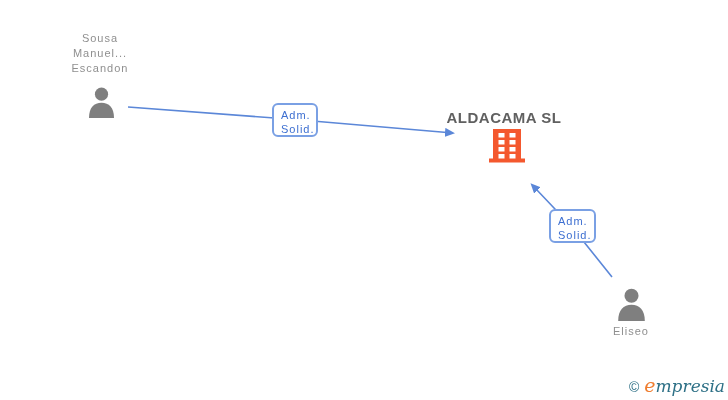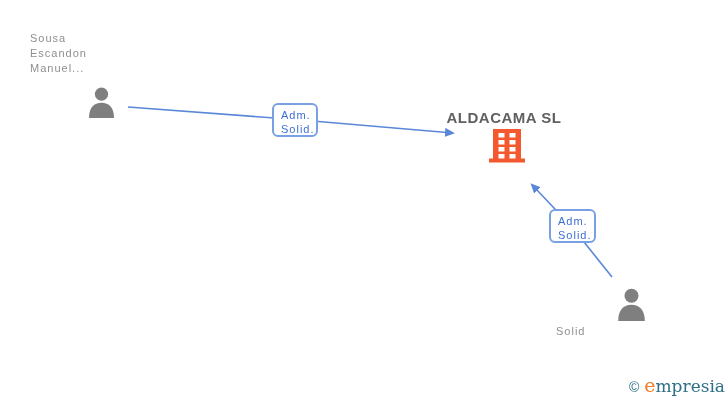--- a/index.html
+++ b/index.html
@@ -12,21 +12,21 @@
   }
   #edges{position:absolute;left:0;top:0;width:728px;height:400px;}
 
   .node{position:absolute;cursor:pointer;}
   .node-label{
     position:absolute;
     color:#8f8f8f;
     font-size:11px;
     letter-spacing:1px;
     line-height:15px;
-    text-align:left;
+    text-align:center;
   }
   .company-label{
     position:absolute;
     color:#606060;
     font-weight:bold;
     font-size:15px;
     letter-spacing:0.5px;
     text-align:center;
   }
   .edge-label{
@@ -41,43 +41,43 @@
     padding:3px 2px 3px 7px;
     box-sizing:border-box;
   }
   .watermark{
     position:absolute;
     right:3px;bottom:4px;
     display:flex;align-items:baseline;
     font-size:13px;
   }
   .wm-copy{color:#2d7086;margin-right:5px;font-size:14px;}
-  .wm-brand{font-family:"DejaVu Serif", serif;font-size:17px;}
+  .wm-brand{font-family:"DejaVu Serif", serif;font-style:italic;font-size:17px;}
   .wm-e{color:#ef7d2f;font-size:19px;}
   .wm-rest{color:#2d7086;}
 </style>
 </head>
 <body>
 
 <div id="stage">
 
   <svg id="edges" viewBox="0 0 728 400">
     <defs>
       <marker id="arrow" markerWidth="11" markerHeight="9" refX="2" refY="4.5" orient="auto" markerUnits="userSpaceOnUse">
         <path d="M0 0 L10 4.5 L0 9 Z" fill="#5b87d8"></path>
       </marker>
     </defs>
     <polyline points="128,107 295,119.5 447,132.5" fill="none" stroke="#5b87d8" stroke-width="1.6" marker-end="url(#arrow)"></polyline>
     <polyline points="612,277 572,227 536,189" fill="none" stroke="#5b87d8" stroke-width="1.6" marker-end="url(#arrow)"></polyline>
   </svg>
 
   <div class="node-label" style="left:30px;top:31px;width:140px;">
     <div>Sousa</div>
+    <div>Manuel...</div>
     <div>Escandon</div>
-    <div>Manuel...</div>
   </div>
   <div class="node" style="left:87px;top:87px;width:29px;height:31px;">
     <span>
       <svg width="29" height="31" viewBox="0 0 29 31">
         <circle cx="14.5" cy="7.2" r="6.6" fill="#7f7f7f"></circle>
         <path d="M2 31 C2 20.5 7 15.8 14.5 15.8 C22 15.8 27 20.5 27 31 Z" fill="#7f7f7f"></path>
       </svg>
     </span>
   </div>
 
@@ -101,21 +101,21 @@
 
   <div class="node" style="left:616px;top:288px;width:31px;height:33px;">
     <span>
       <svg width="31" height="33" viewBox="0 0 29 31">
         <circle cx="14.5" cy="7.2" r="6.6" fill="#7f7f7f"></circle>
         <path d="M2 31 C2 20.5 7 15.8 14.5 15.8 C22 15.8 27 20.5 27 31 Z" fill="#7f7f7f"></path>
       </svg>
     </span>
   </div>
   <div class="node-label" style="left:556px;top:324px;width:150px;">
-    <div>Solid</div>
+    <div>Eliseo</div>
   </div>
 
   <div class="edge-label" style="left:272px;top:103px;width:46px;height:34px;">
     <div>Adm.</div>
     <div>Solid.</div>
   </div>
   <div class="edge-label" style="left:549px;top:209px;width:47px;height:34px;">
     <div>Adm.</div>
     <div>Solid.</div>
   </div>

